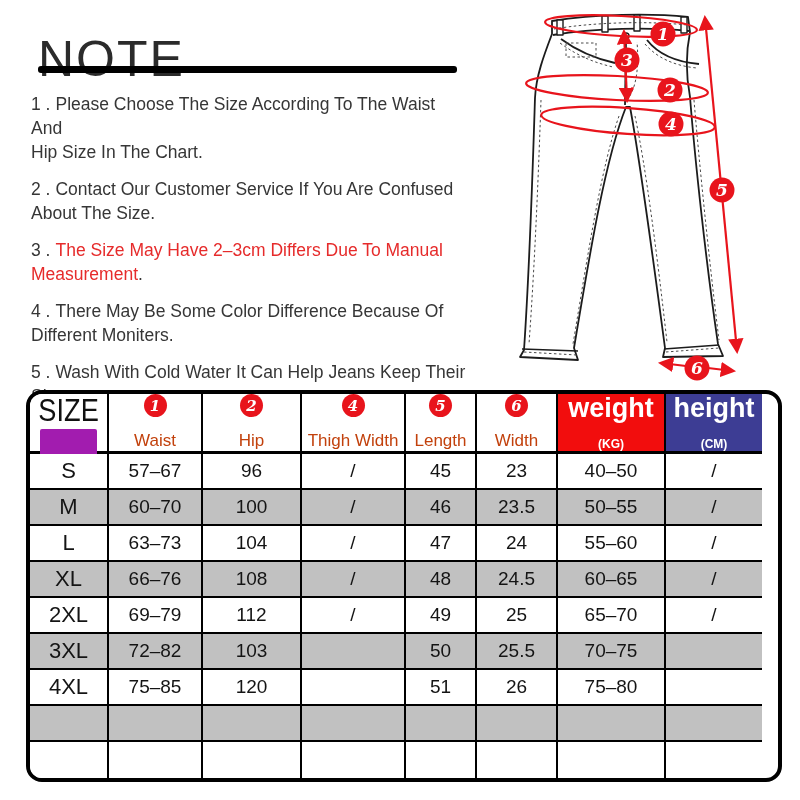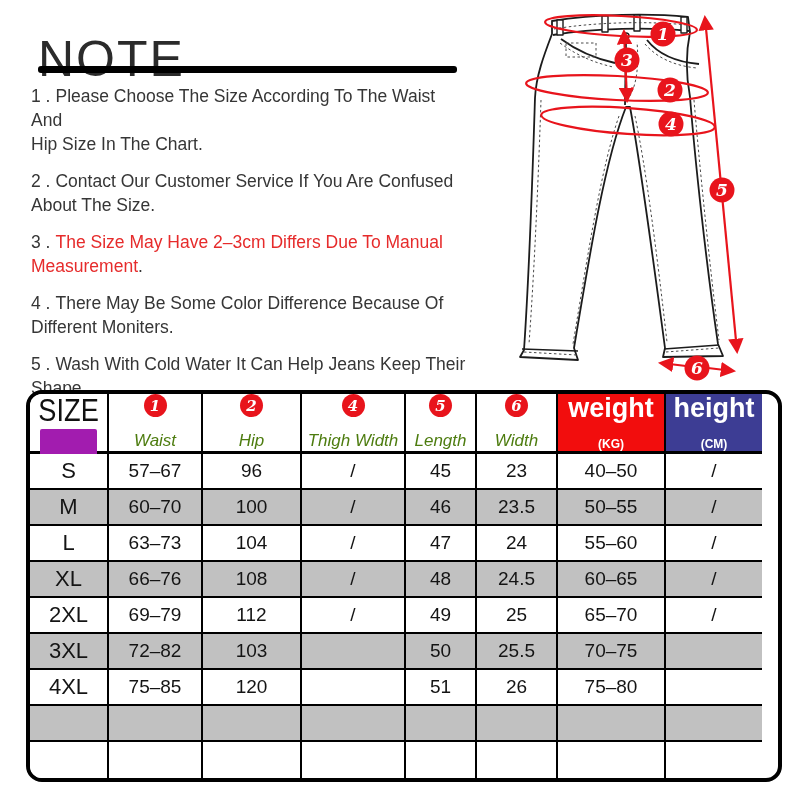--- a/index.html
+++ b/index.html
@@ -13,21 +13,21 @@
   html,body{margin:0;padding:0;background:#fff;}
   body{width:800px;height:800px;font-family:"Liberation Sans",sans-serif;}
   .canvas{position:relative;width:800px;height:800px;background:#fff;overflow:hidden;}
 
   
   .note-title{position:absolute;left:38px;top:10px;font-size:50px;font-weight:normal;
     color:#2b2b2b;letter-spacing:2px;line-height:1;margin-top:24px;}
   .title-bar{position:absolute;left:38px;top:66px;width:419px;height:7px;background:#000;border-radius:3px;}
 
   
-  .notes{position:absolute;left:31px;top:84px;width:438px;}
+  .notes{position:absolute;left:31px;top:92px;width:438px;}
   .note-item{font-size:17.5px;line-height:24px;color:#363636;margin:0 0 13px 0;}
   .nnum{margin-right:5px;color:#363636;}
   .ntext{white-space:pre-line;}
   .ntext.hl{color:var(--hl);}
   .nsuf{color:#363636;}
 
   
   .jeans{position:absolute;left:440px;top:0;width:360px;height:392px;}
   .ann{stroke:var(--ann);fill:none;}
   .annfill{fill:var(--ann);}
@@ -48,21 +48,21 @@
   .c0{width:79px;} .c1{width:94px;} .c2{width:99px;} .c3{width:104px;}
   .c4{width:71px;} .c5{width:81px;} .c6{width:108px;} .c7{width:96px;border-right:none;}
   .sizecell{font-size:22px;}
 
   .size-word{font-size:32px;color:#111;line-height:1;transform:scaleX(.85);}
   .cm-box{background:#a21caf;color:#fff;font-weight:bold;font-size:17px;line-height:21px;
     padding:18px 16px;margin-top:3px;border-radius:2px;}
   .circ{width:23px;height:23px;border-radius:50%;background:var(--ann);color:#fff;
     font-family:"DejaVu Serif",serif;font-style:italic;font-weight:bold;font-size:15px;
     display:flex;align-items:center;justify-content:center;margin-bottom:3px;}
-  .collbl{font-style:italic;font-size:17px;color:#4d7c0f;}
+  .collbl{font-size:17px;color:#c2410c;}
   .th.wt{background:var(--wt-bg);border-bottom-color:#000;}
   .th.ht{background:var(--ht-bg);}
   .th.wt .big,.th.ht .big{color:#fff;font-weight:bold;font-size:27px;line-height:1.05;}
   .th.wt .sub,.th.ht .sub{color:#fff;font-weight:bold;font-size:12px;line-height:1.1;}
 </style>
 </head>
 <body>
 
 <div class="canvas">
 

